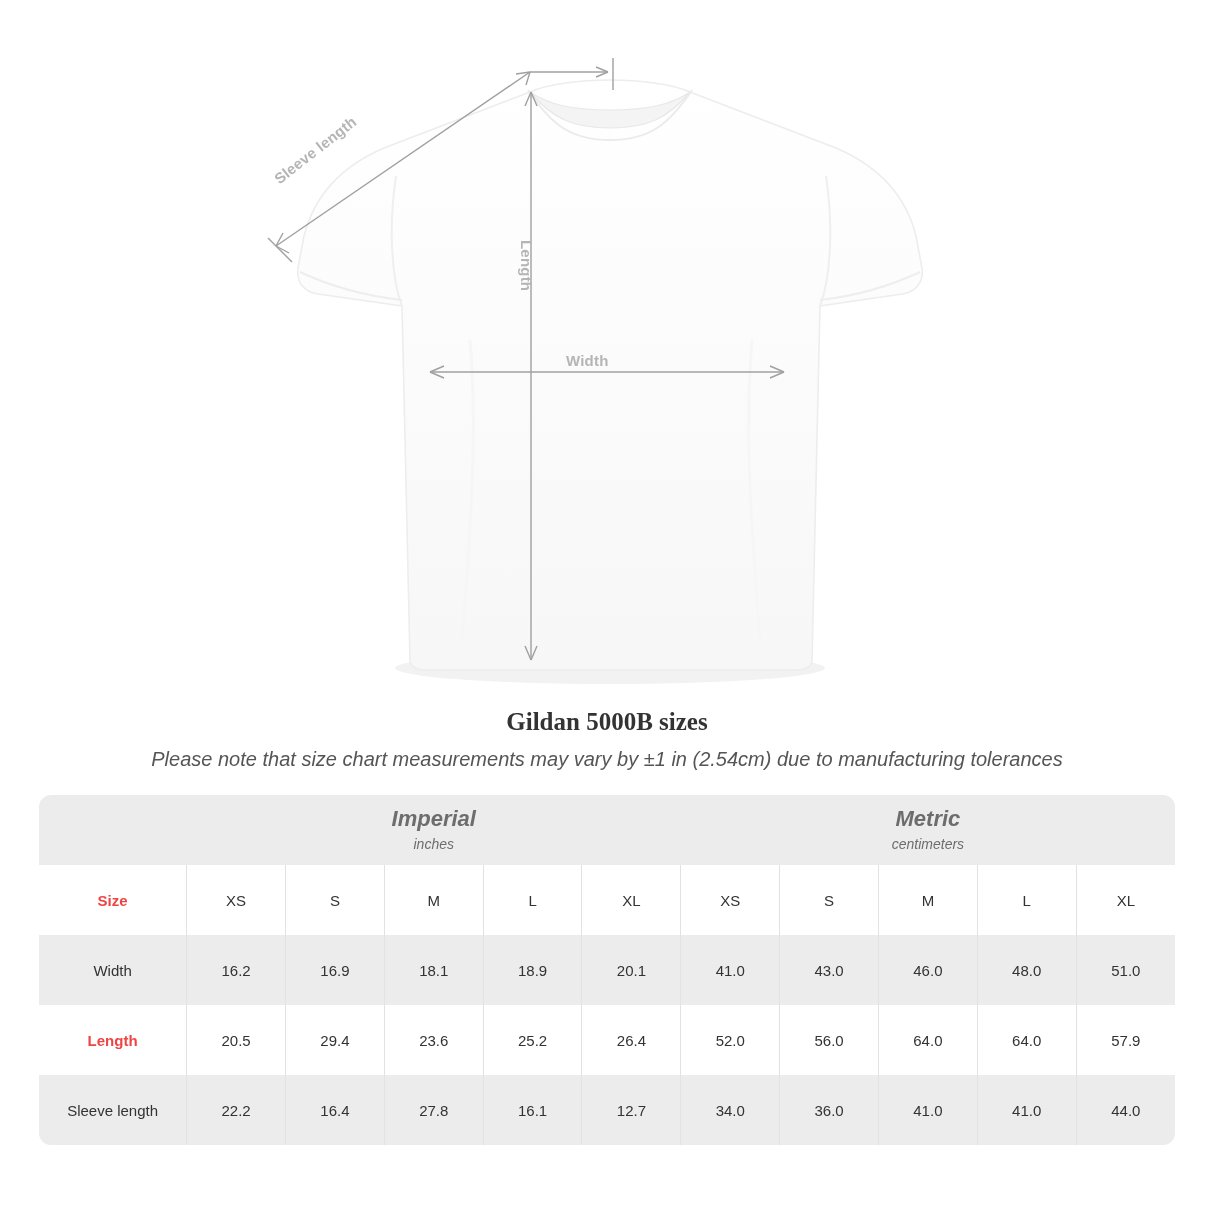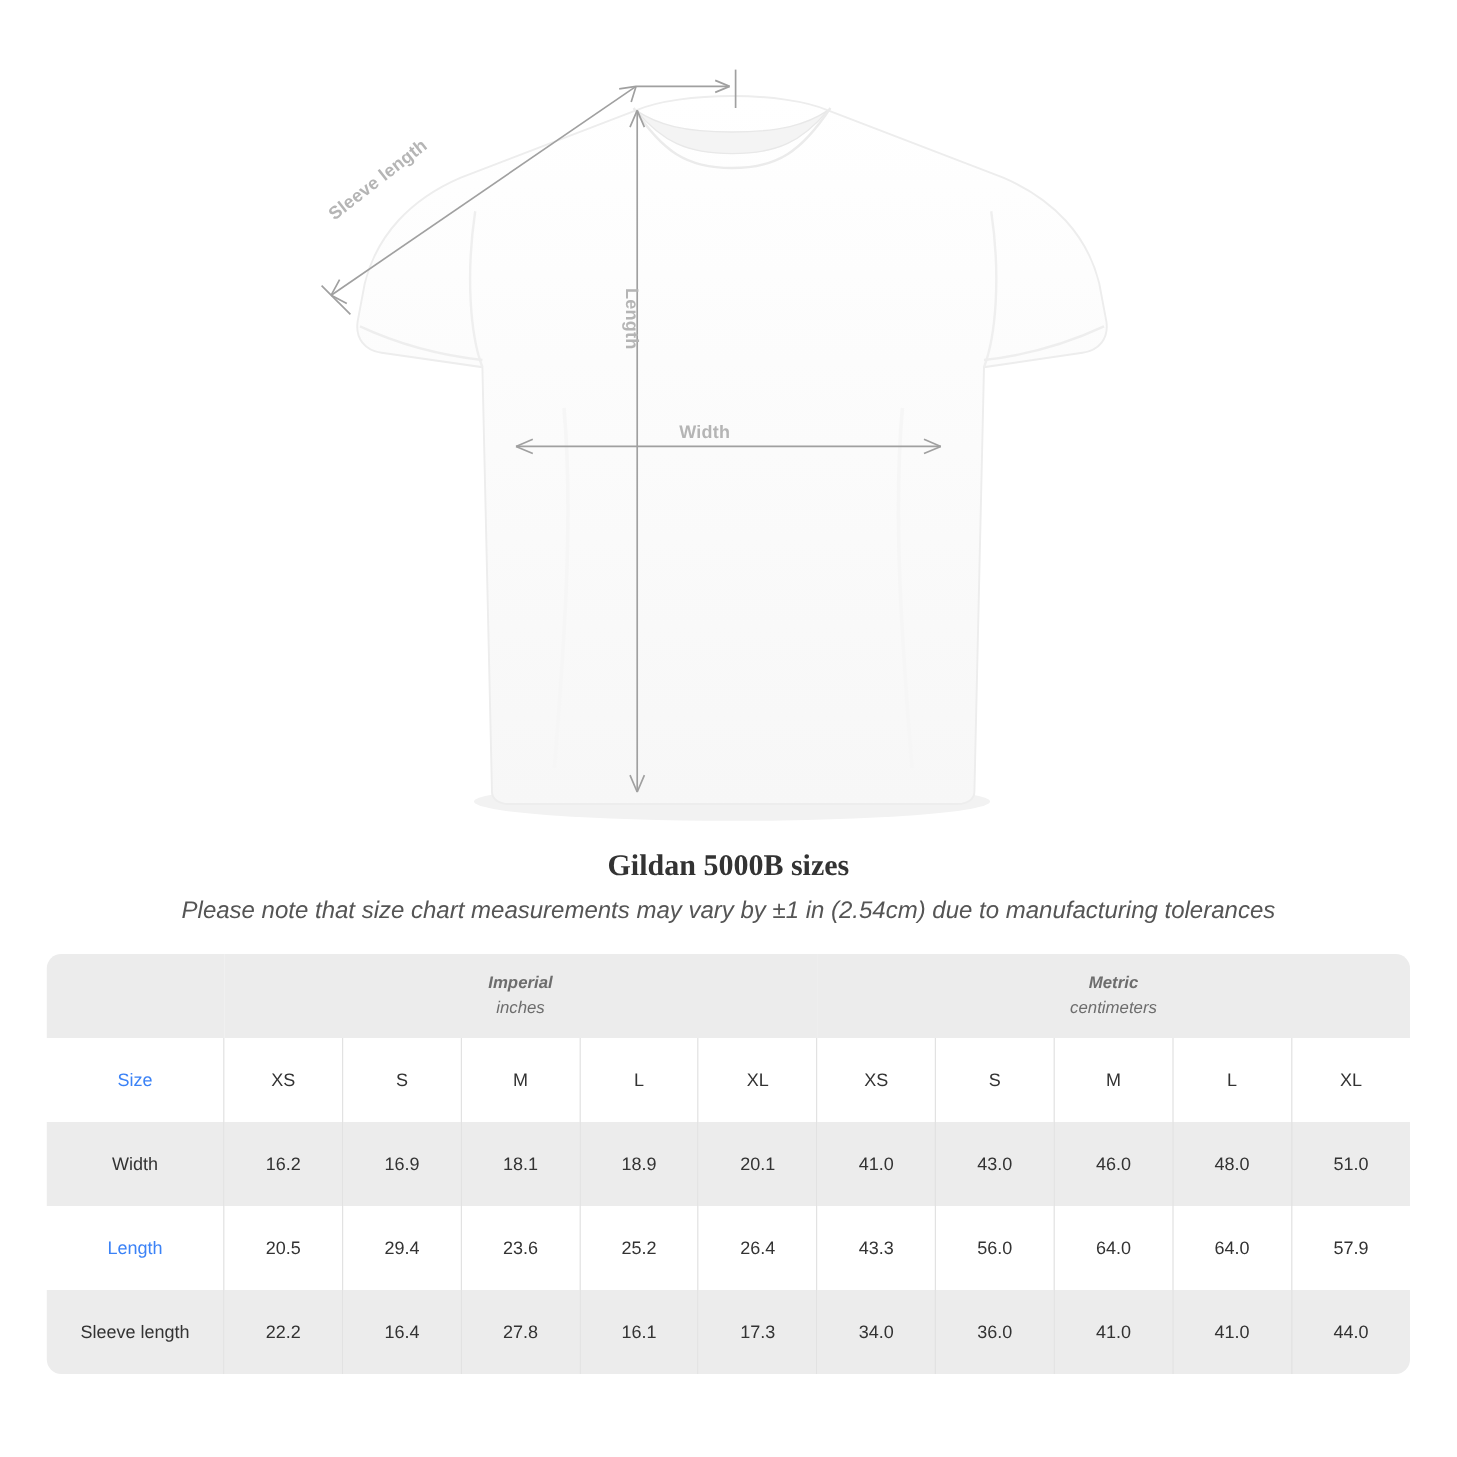--- a/index.html
+++ b/index.html
@@ -100,40 +100,40 @@
     background: #ececec;
     height: 100px;
   }
   .unit-head-row td:first-child {
     border-top-left-radius: 12px;
   }
   .unit-head-row td:last-child {
     border-top-right-radius: 12px;
   }
   .unit-name {
-    font-size: 14px;
+    font-size: 22px;
     font-style: italic;
     font-weight: bold;
     color: #6d6d6d;
     line-height: 1.25;
   }
   .unit-sub {
     font-size: 14px;
     font-style: italic;
     color: #6d6d6d;
     line-height: 1.6;
   }
   .size-row td {
     background: #ffffff;
     color: #444;
     font-size: 15px;
   }
   .size-row td.rowhead {
-    font-weight: normal;
-    color: #3b82f6;
+    font-weight: bold;
+    color: #ef4444;
   }
   tr.band td {
     background: #ececec;
   }
   tr.band-last td:first-child {
     border-bottom-left-radius: 12px;
   }
   tr.band-last td:last-child {
     border-bottom-right-radius: 12px;
   }
@@ -282,34 +282,34 @@
           <td class="cell-sep">51.0</td>
         </tr>
 
         <tr class="size-row">
           <td class="rowhead">Length</td>
           <td class="cell-sep">20.5</td>
           <td class="cell-sep">29.4</td>
           <td class="cell-sep">23.6</td>
           <td class="cell-sep">25.2</td>
           <td class="cell-sep">26.4</td>
-          <td class="cell-sep">43.3</td>
+          <td class="cell-sep">52.0</td>
           <td class="cell-sep">56.0</td>
           <td class="cell-sep">64.0</td>
           <td class="cell-sep">64.0</td>
           <td class="cell-sep">57.9</td>
         </tr>
 
         <tr class="band band-last">
           <td class="rowhead">Sleeve length</td>
           <td class="cell-sep">22.2</td>
           <td class="cell-sep">16.4</td>
           <td class="cell-sep">27.8</td>
           <td class="cell-sep">16.1</td>
-          <td class="cell-sep">17.3</td>
+          <td class="cell-sep">12.7</td>
           <td class="cell-sep">34.0</td>
           <td class="cell-sep">36.0</td>
           <td class="cell-sep">41.0</td>
           <td class="cell-sep">41.0</td>
           <td class="cell-sep">44.0</td>
         </tr>
       </tbody>
     </table>
   </div>
 </div>

